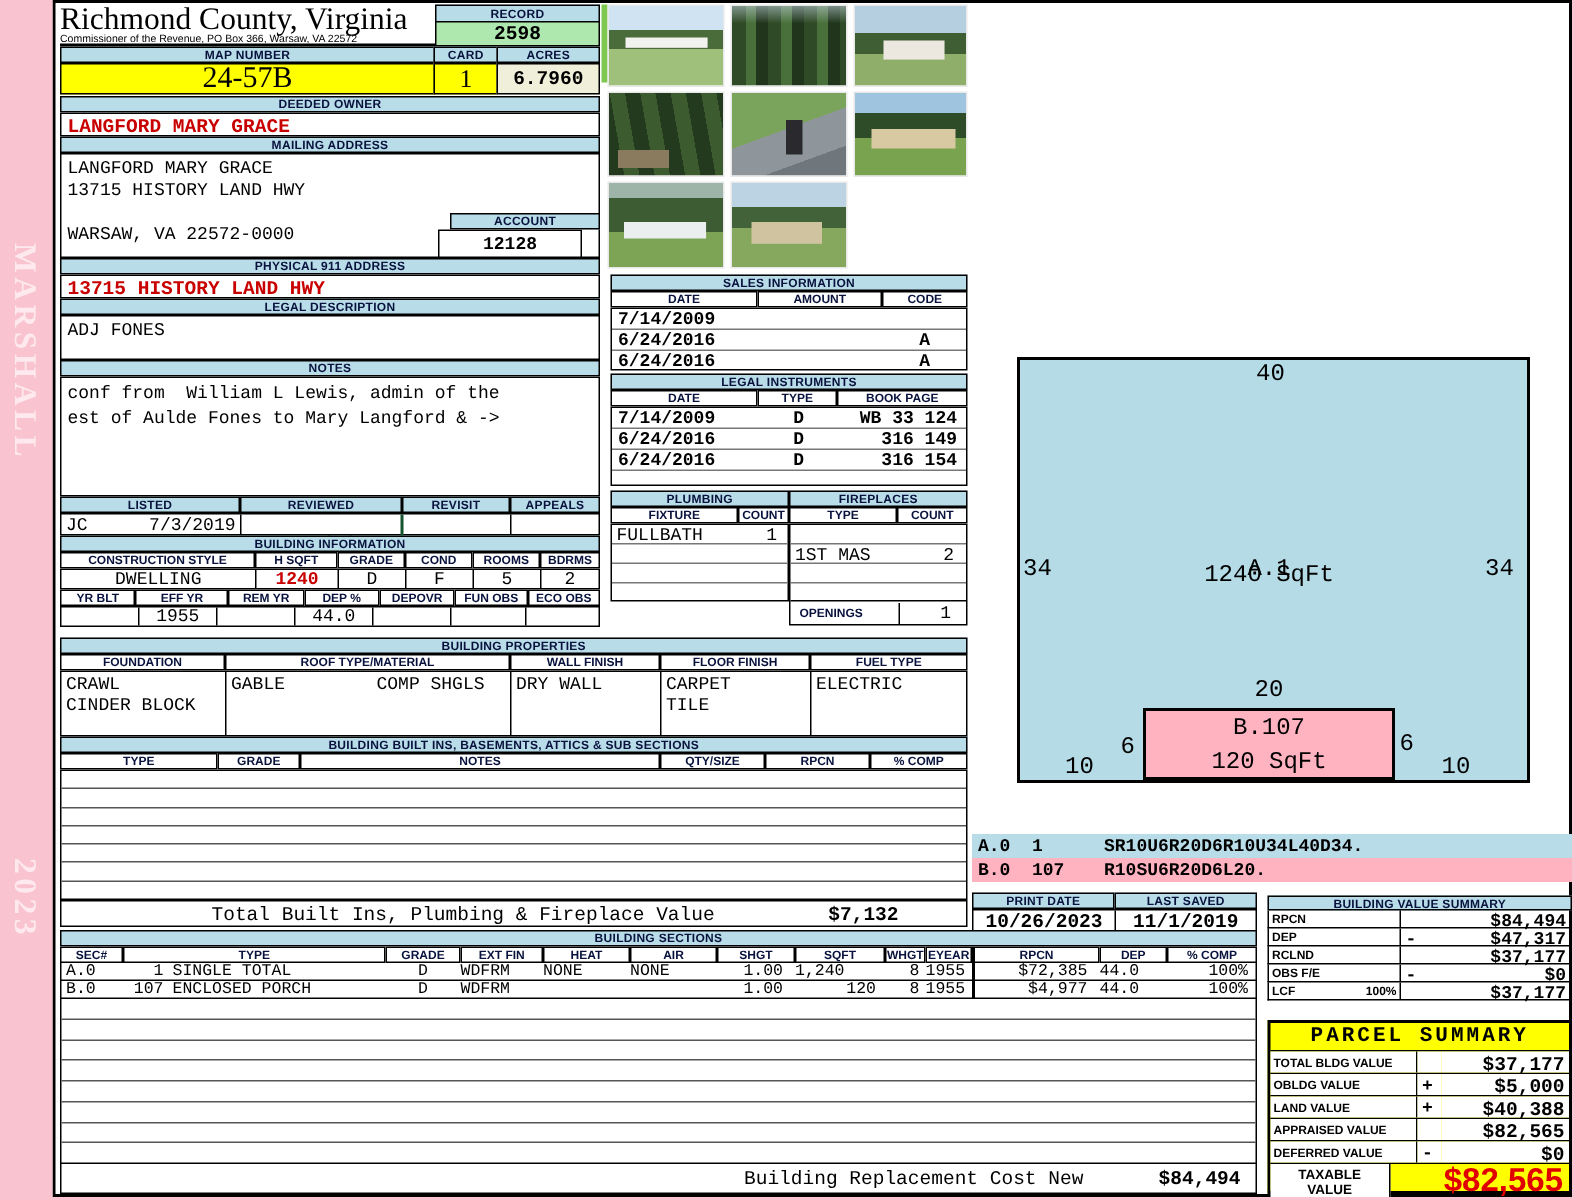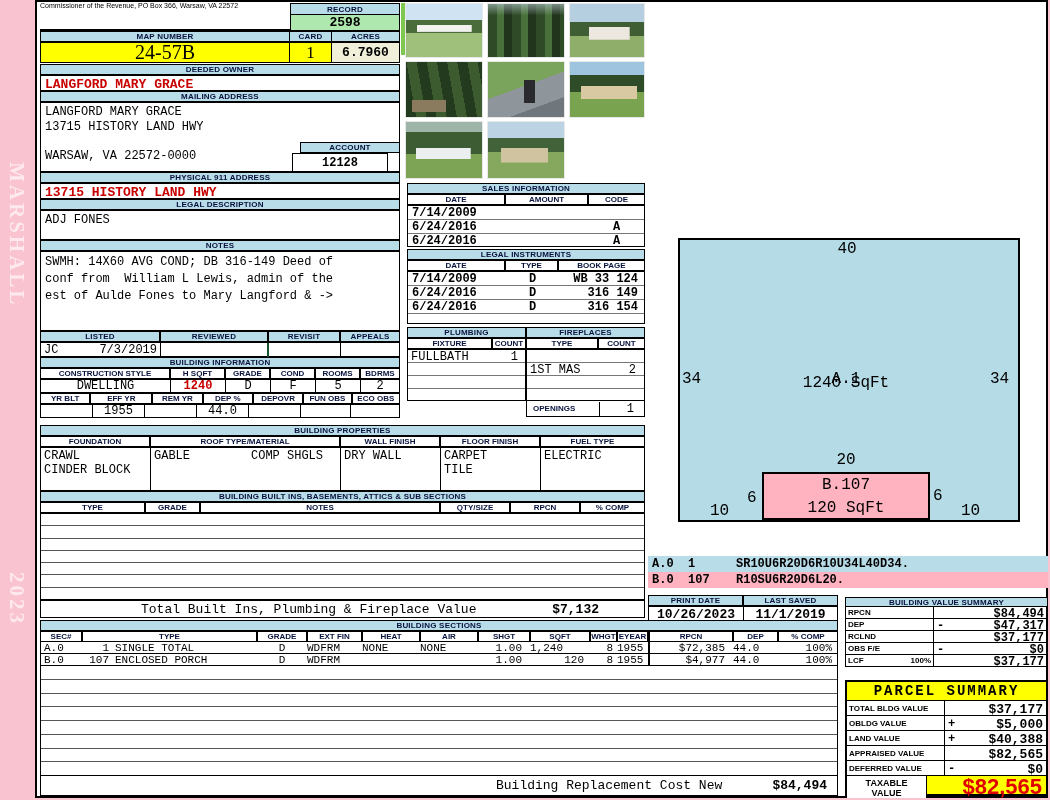--- a/index.html
+++ b/index.html
@@ -35,20 +35,21 @@
 
 <div id="card">
   <div class="a frame"></div>
 
   <div class="a" style="left:0;top:0;width:35px;height:800px;background:#f9c3cf">
     <div class="a vtxt" style="left:4px;top:162px;font-size:21px">MARSHALL</div>
     <div class="a vtxt" style="left:4px;top:572px;font-size:21px">2023</div>
   </div>
 
   <div class="a" style="left:40px;top:2px;width:250px;height:29px;border-bottom:2px solid #000">
+    <div class="ser" style="font-size:21px;line-height:21px">Richmond County, Virginia</div>
     <div style="font-size:7px">Commissioner of the Revenue, PO Box 366, Warsaw, VA 22572</div>
   </div>
   <div class="a bn" style="left:290px;top:3px;width:110px;height:12px">RECORD</div>
   <div class="a mb fx ct" style="left:290px;top:14px;width:110px;height:17px;background:#aee8ae;border:1px solid #000;font-size:13px">2598</div>
 
   <div class="a bn" style="left:40px;top:31px;width:250px;height:11px">MAP NUMBER</div>
   <div class="a bn" style="left:289px;top:31px;width:43px;height:11px">CARD</div>
   <div class="a bn" style="left:331px;top:31px;width:69px;height:11px">ACRES</div>
   <div class="a ser fx ct" style="left:40px;top:42px;width:250px;height:21px;background:#ffff00;border:1px solid #000;font-size:20px">24-57B</div>
   <div class="a ser fx ct" style="left:289px;top:42px;width:43px;height:21px;background:#ffff00;border:1px solid #000;font-size:17px">1</div>
@@ -67,21 +68,20 @@
   <div class="a bx mb fx ct" style="left:292px;top:153px;width:96px;height:19px;font-size:12px">12128</div>
 
   <div class="a bn" style="left:40px;top:172px;width:360px;height:11px">PHYSICAL 911 ADDRESS</div>
   <div class="a bx mb red" style="left:40px;top:183px;width:360px;height:16px;font-size:13px;padding:1px 4px">13715 HISTORY LAND HWY</div>
 
   <div class="a bn" style="left:40px;top:199px;width:360px;height:11px">LEGAL DESCRIPTION</div>
   <div class="a bx m" style="left:40px;top:210px;width:360px;height:30px;padding:2px 4px">ADJ FONES</div>
 
   <div class="a bn" style="left:40px;top:240px;width:360px;height:11px">NOTES</div>
   <div class="a bx" style="left:40px;top:251px;width:360px;height:80px">
-    <div class="m" style="padding:3px 4px 0">SWMH: 14X60 AVG COND; DB 316-149 Deed of</div>
     <div class="m" style="padding:3px 4px 0">conf from  William L Lewis, admin of the</div>
     <div class="m" style="padding:3px 4px 0">est of Aulde Fones to Mary Langford &amp; -&gt;</div>
   </div>
 
   <div class="a fx" style="left:40px;top:331px;width:360px;height:11px">
     <div class="bn" style="width:120px">LISTED</div>
     <div class="bn" style="width:108px">REVIEWED</div>
     <div class="bn" style="width:72px">REVISIT</div>
     <div class="bn" style="width:60px">APPEALS</div>
   </div>

